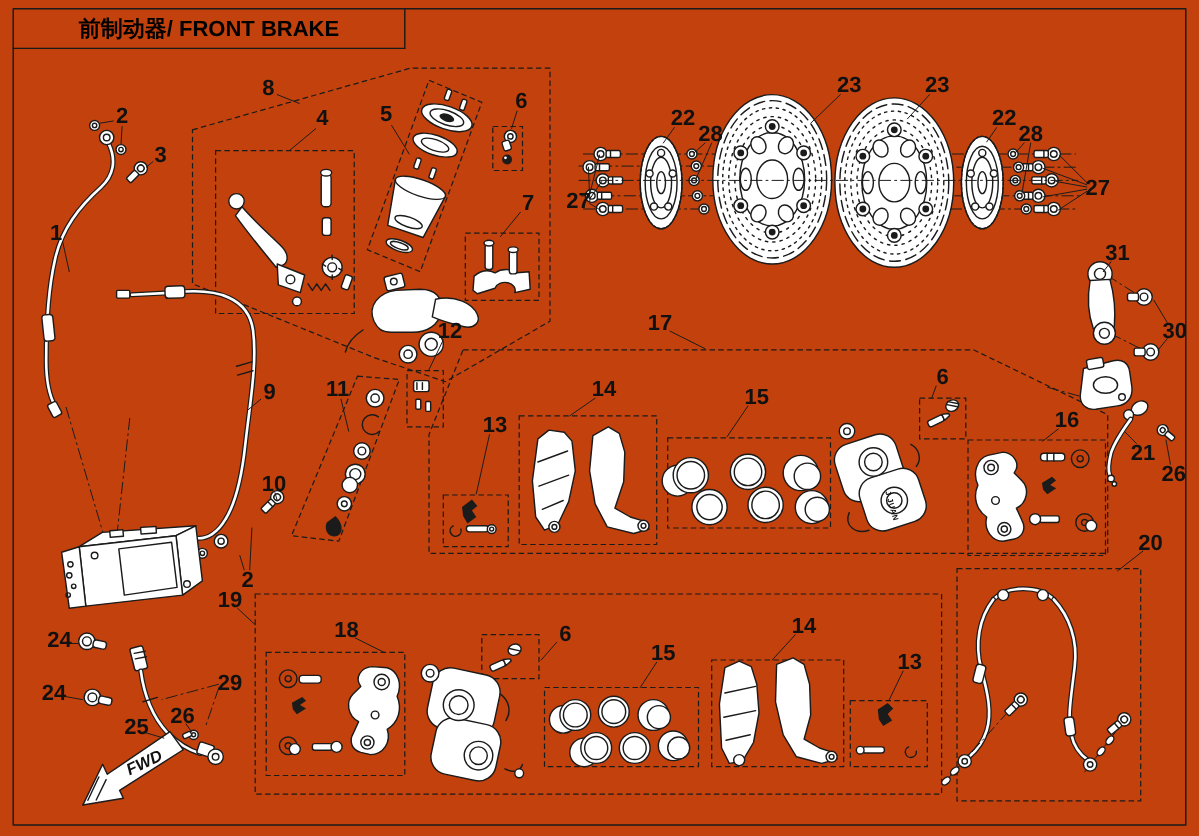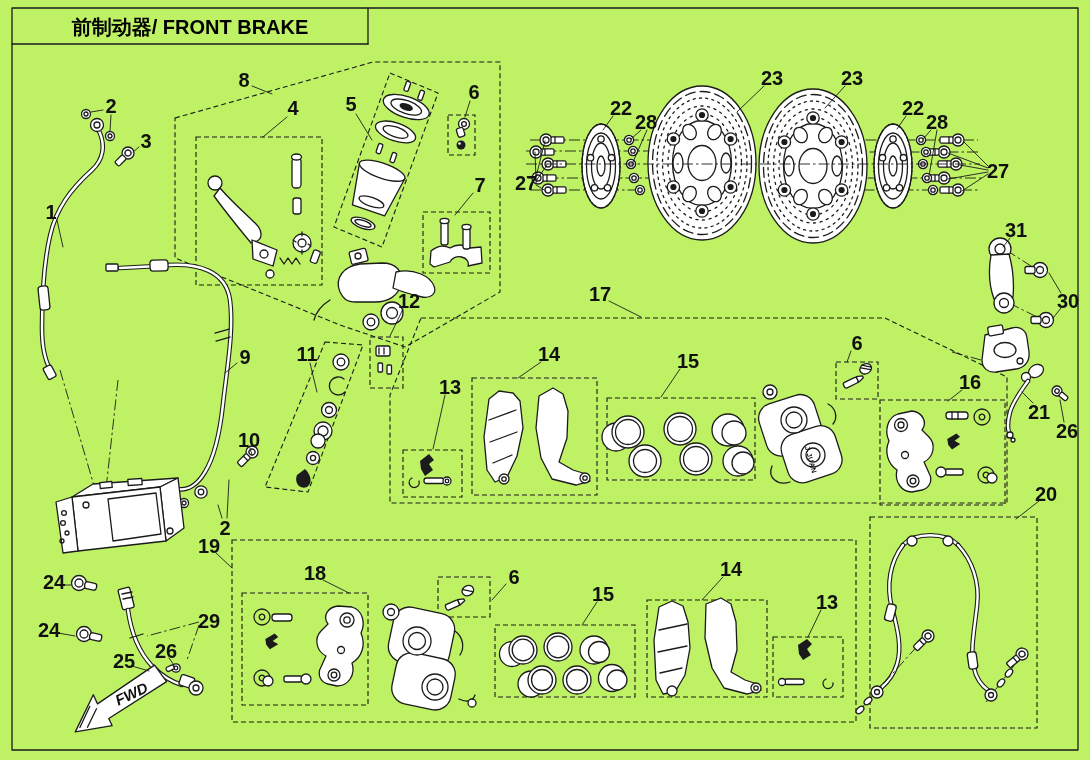--- a/index.html
+++ b/index.html
@@ -1,16 +1,16 @@
 <!DOCTYPE html>
 <html><head>
 <meta charset="utf-8">
 <style>
   html,body{margin:0;padding:0;background:#fff;}
-  .page{position:relative;width:1090px;height:760px;background:#bef264;overflow:hidden;}
+  .page{position:relative;width:1090px;height:760px;background:#c2410c;overflow:hidden;}
   svg{font-family:"Liberation Sans",sans-serif;}
   .ln{fill:none;stroke:#1b1b1b;stroke-width:1.3;stroke-linecap:round;stroke-linejoin:round;}
   .fw{fill:#fff;stroke:#1b1b1b;stroke-width:1.3;stroke-linejoin:round;}
   .dk{fill:#1b1b1b;stroke:none;}
   .dash{fill:none;stroke:#1b1b1b;stroke-width:1.1;stroke-dasharray:5 3;}
   .ddot{fill:none;stroke:#1b1b1b;stroke-width:0.9;stroke-dasharray:11 3 2.5 3;}
   .tube{fill:none;stroke:#1b1b1b;stroke-width:4.6;stroke-linecap:round;}
   .tubein{fill:none;stroke:#fff;stroke-width:2.4;stroke-linecap:round;}
   .callout{font-size:20px;font-weight:bold;fill:#111;}
   .title-text{font-size:20px;font-weight:bold;fill:#000;}

